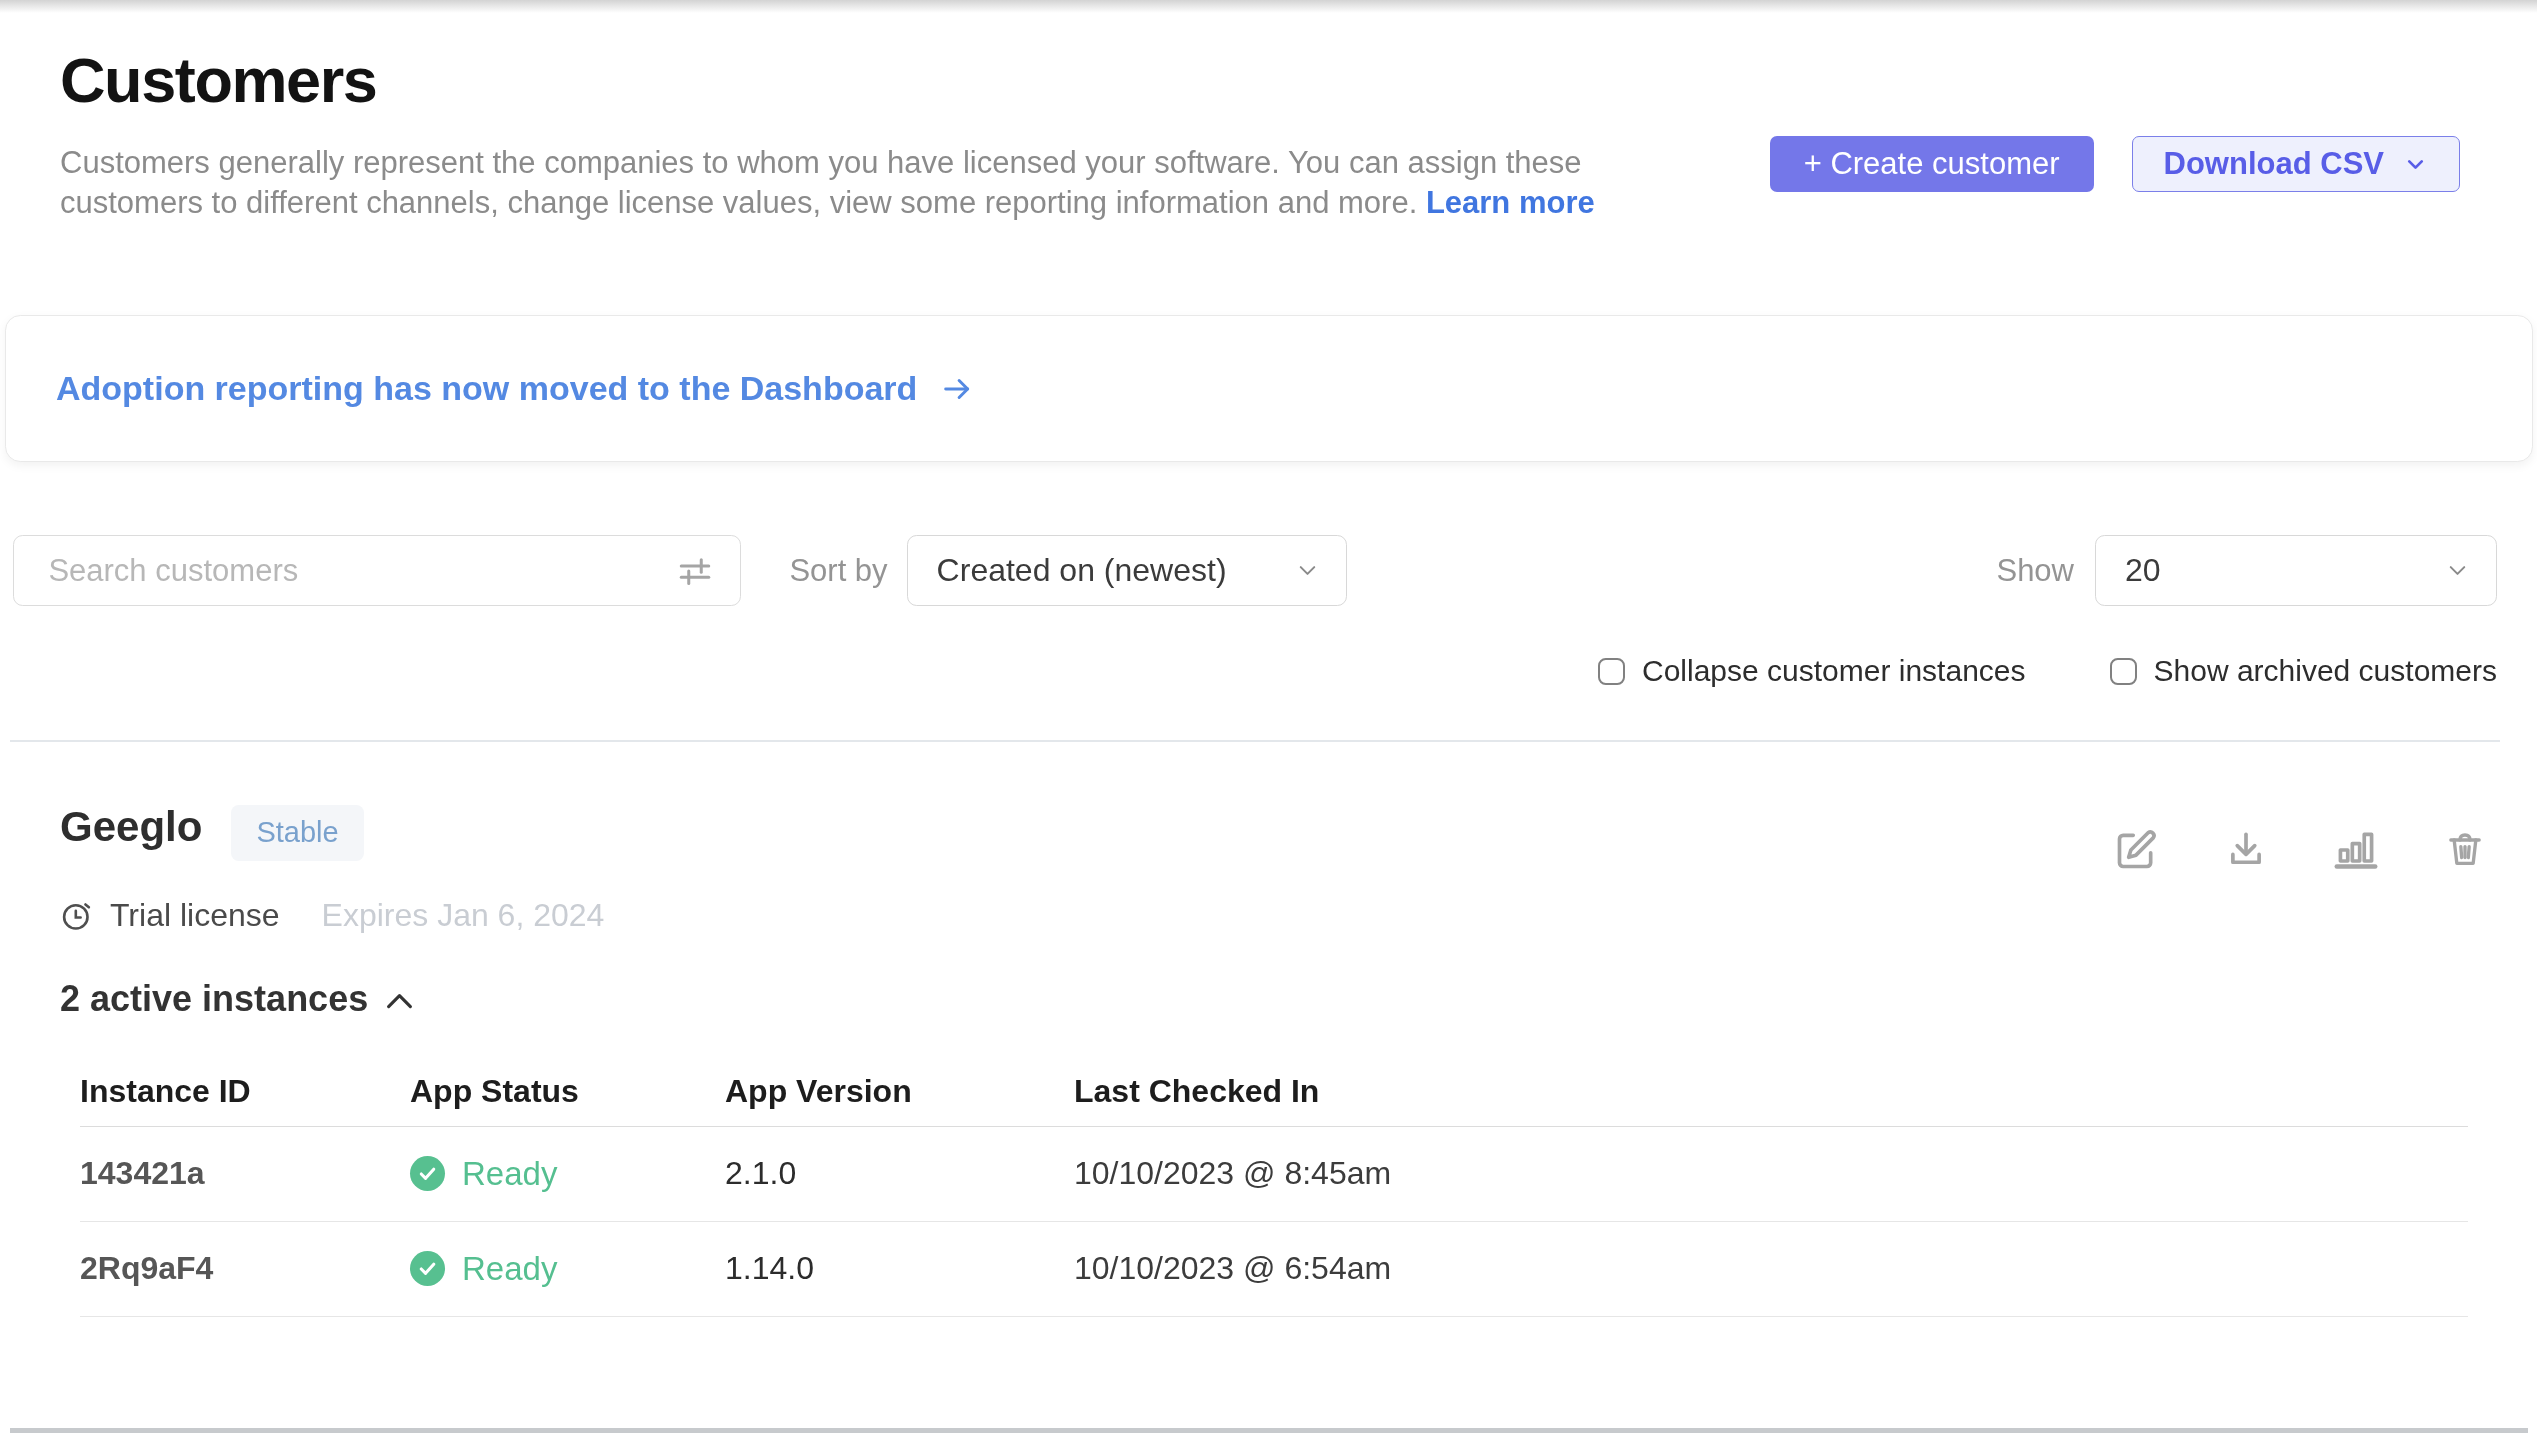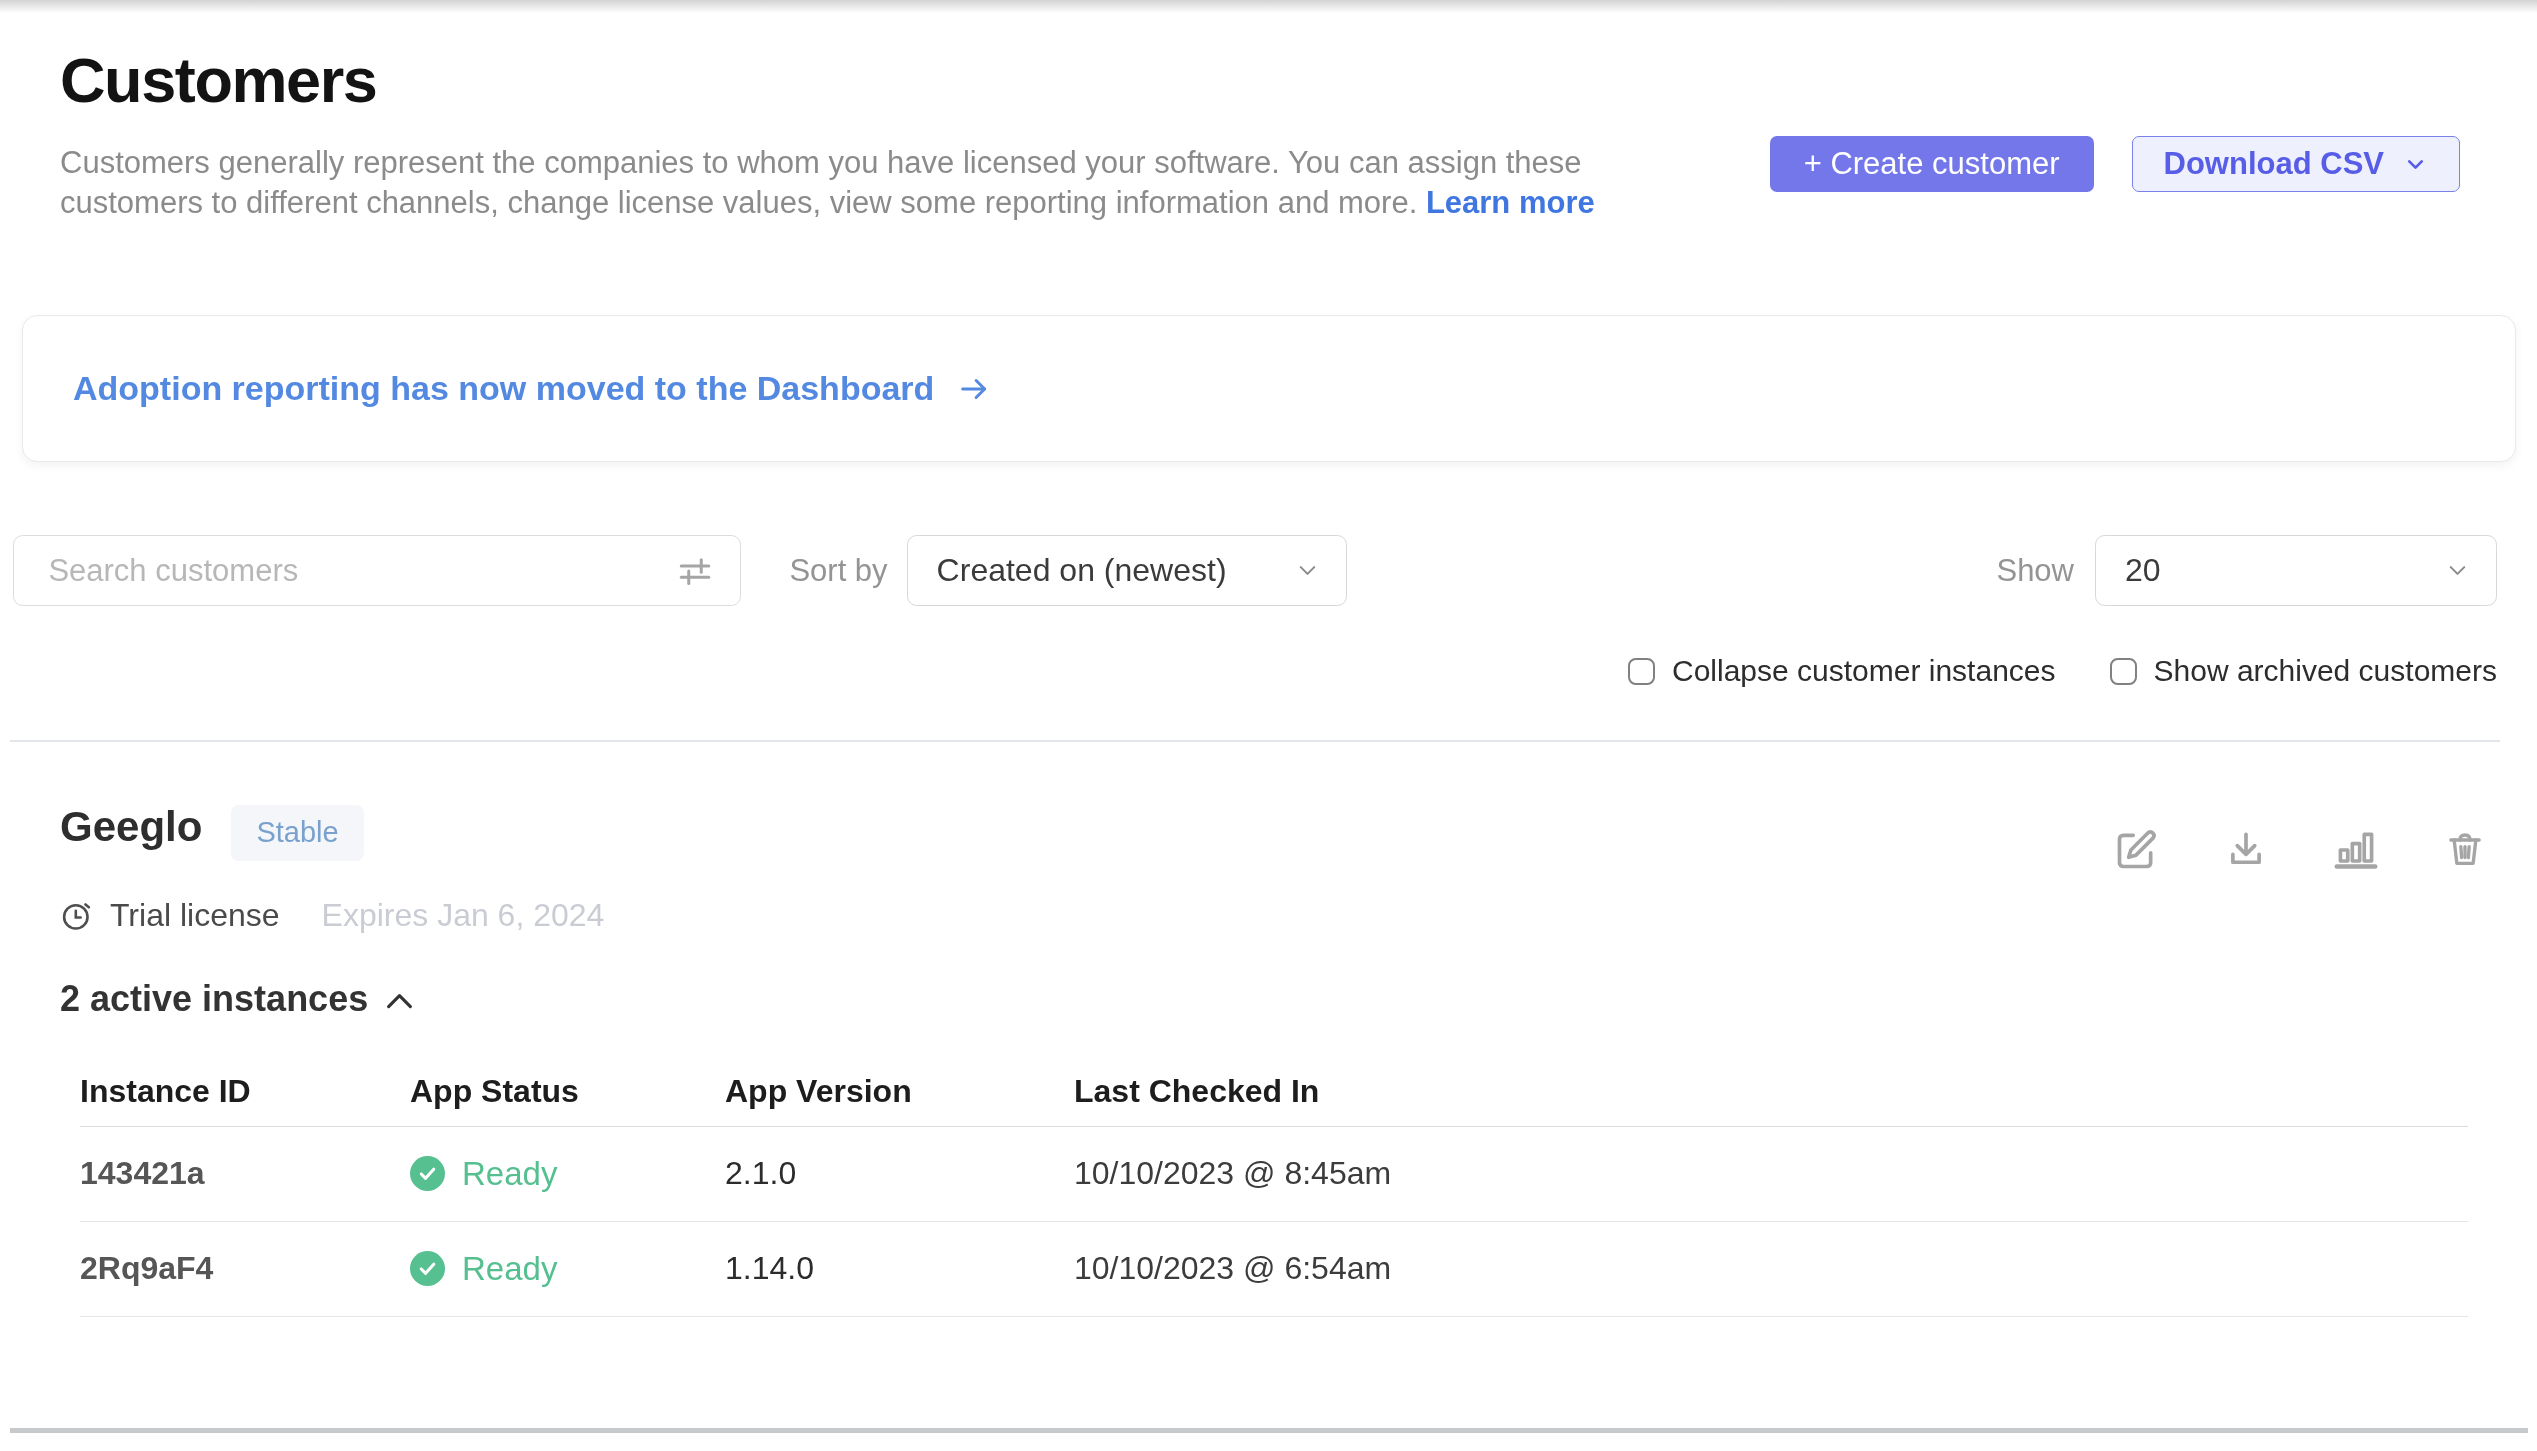--- a/index.html
+++ b/index.html
@@ -16,21 +16,21 @@
   .page-title { font-size: 63px; font-weight: 800; letter-spacing: -1.4px; color: #131313; margin-bottom: 27px; }
   .page-desc { font-size: 31px; line-height: 40px; color: #8b8b8b; max-width: 1609px; }
   .learn-more { color: #4076e0; font-weight: 600; text-decoration: none; cursor: pointer; }
   .header-actions { margin-left: auto; display: flex; gap: 38px; align-items: flex-start; margin-top: 92px; flex: none; }
   .btn { height: 56px; border-radius: 7px; font-size: 31px; display: inline-flex; align-items: center; cursor: pointer; white-space: nowrap; }
   .btn-primary { background: #7477e9; color: #ffffff; border: none; padding: 0 34px; font-weight: 500; font-family: inherit; }
   .btn-secondary { background: #eef0fd; border: 1.9px solid #7b7fe9; color: #585de7; padding: 0 31px; font-weight: 700; gap: 19px; font-family: inherit; }
   .btn-secondary svg { stroke: #585de7; }
 
   
-  .banner { margin: 92px 22px 0; height: 147px; border: 1.9px solid #e9e9e9; border-radius: 15.3px;
+  .banner { margin: 92px 5px 0; height: 147px; border: 1.9px solid #e9e9e9; border-radius: 15.3px;
     box-shadow: 0 3.8px 9.6px rgba(0,0,0,.05); display: flex; align-items: center; padding: 0 50px; background: #fff; }
   .banner-link { display: flex; align-items: center; gap: 23px; color: #5489e2; font-size: 34px; font-weight: 700; cursor: pointer; text-decoration: none; }
   .banner-link svg { stroke: #5489e2; }
 
   
   .filter-row { display: flex; align-items: center; margin: 73px 41px 0 13.4px; }
   .search-box { width: 728px; height: 71px; border: 1.9px solid #dcdcdc; border-radius: 9.6px;
     display: flex; align-items: center; padding: 0 25px 0 34px; background: #fff; }
   .search-box input { flex: 1; border: none; outline: none; font-size: 31px; color: #737373; background: transparent; font-family: inherit; min-width: 0; }
   .search-box input::placeholder { color: #b7b7b7; }
@@ -39,21 +39,21 @@
     display: flex; align-items: center; justify-content: space-between; padding: 0 25px 0 29px;
     font-size: 32px; color: #3b3b3b; cursor: pointer; }
   .select svg { stroke: #8a8a8a; flex: none; }
   .sort-label { margin-left: 48px; }
   .sort-select { width: 440px; margin-left: 19px; }
   .spacer { flex: 1; }
   .show-label { margin-right: 21px; }
   .show-select { width: 402px; }
 
   
-  .checkbox-row { display: flex; justify-content: flex-end; align-items: center; gap: 54px; margin: 48px 41px 0 0; }
+  .checkbox-row { display: flex; justify-content: flex-end; align-items: center; gap: 84px; margin: 48px 41px 0 0; }
   .checkbox-item { display: flex; align-items: center; gap: 17px; font-size: 30px; color: #2d2d2d; cursor: pointer; }
   .checkbox { width: 27px; height: 27px; border: 2.9px solid #818181; border-radius: 7.7px; background: #fff; flex: none; }
 
   .section-divider { height: 1.9px; background: #e3e7eb; margin: 52px 38px 0 9.6px; }
 
   
   .customer-card { padding: 61px 53px 0 60px; }
   .customer-header { display: flex; align-items: flex-start; }
   .customer-name { font-size: 42px; font-weight: 700; color: #2e2e2e; }
   .channel-badge { margin-left: 29px; margin-top: 1.9px; background: #f4f6f9; color: #79a1cd;

